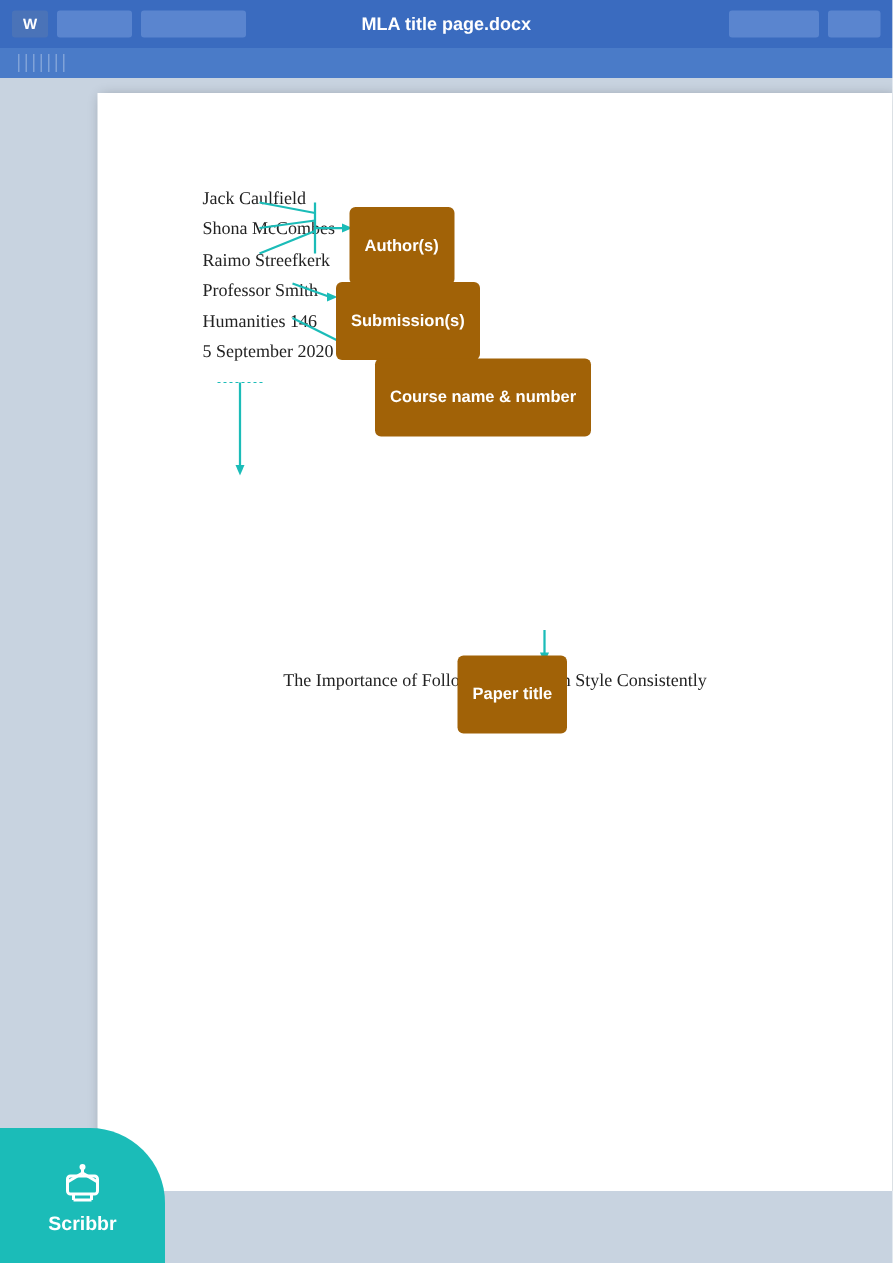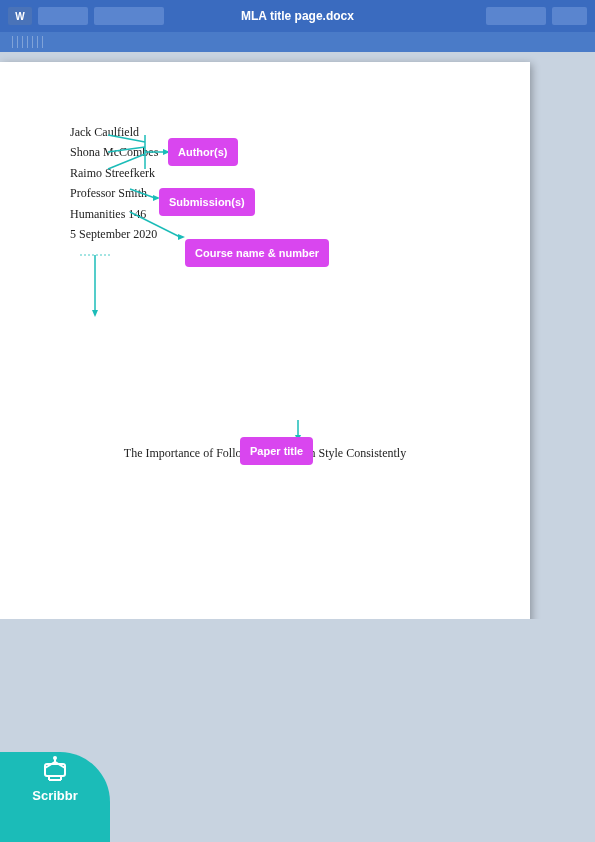--- a/index.html
+++ b/index.html
@@ -66,23 +66,23 @@
 
     .ribbon-tick {
       width: 1px;
       height: 12px;
       background: rgba(255,255,255,0.3);
     }
 
     
     .page-wrapper {
       display: flex;
-      justify-content: flex-start;
+      justify-content: flex-end;
       padding: 10px 0;
-      height: 567px;
+      height: 742px;
       overflow: hidden;
     }
 
     .page {
       background: white;
       width: 530px;
       height: 768px;
       position: relative;
       box-shadow: 2px 2px 8px rgba(0,0,0,0.3);
       padding: 60px 70px 60px 70px;
@@ -103,25 +103,25 @@
 
     .paper-title {
       text-align: center;
       margin-top: 200px;
       font-size: 12px;
     }
 
     
     .annotation {
       position: absolute;
-      background: #d946ef;
+      background: #a16207;
       color: white;
       font-size: 11px;
       font-weight: 600;
-      padding: 8px 10px;
+      padding: 20px 10px;
       border-radius: 4px;
       white-space: nowrap;
       z-index: 10;
     }
 
     .annotation::before {
       content: '';
       position: absolute;
     }
 
@@ -141,20 +141,21 @@
       position: absolute;
       bottom: 0;
       left: 0;
       width: 110px;
       height: 90px;
       background: #1bbcb8;
       border-radius: 0 50px 0 0;
       display: flex;
       flex-direction: column;
       align-items: center;
+      justify-content: center;
       gap: 4px;
     }
 
     .scribbr-icon {
       width: 32px;
       height: 32px;
       color: white;
     }
 
     .scribbr-text {

